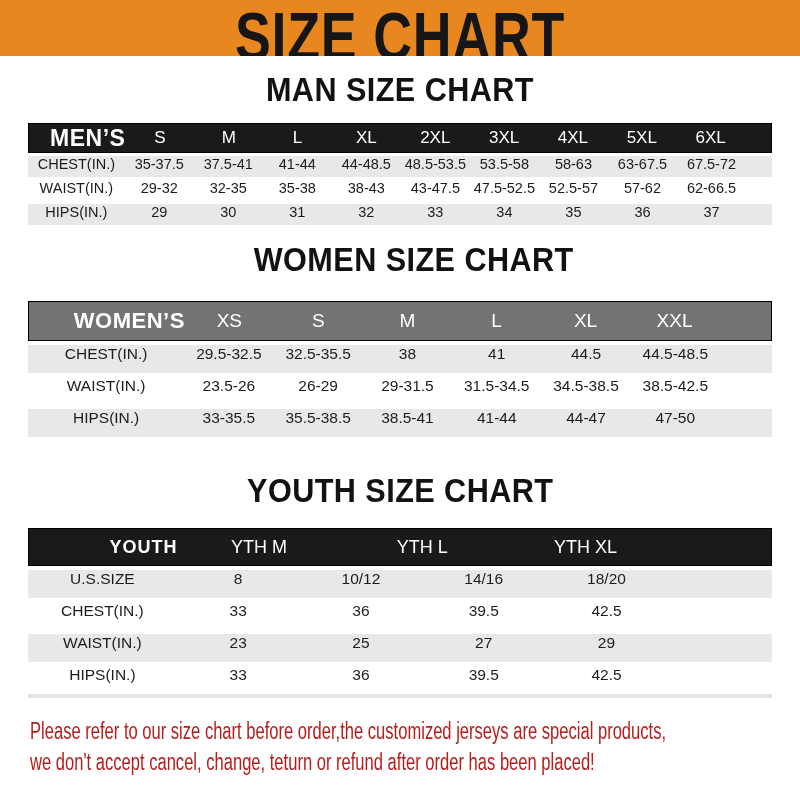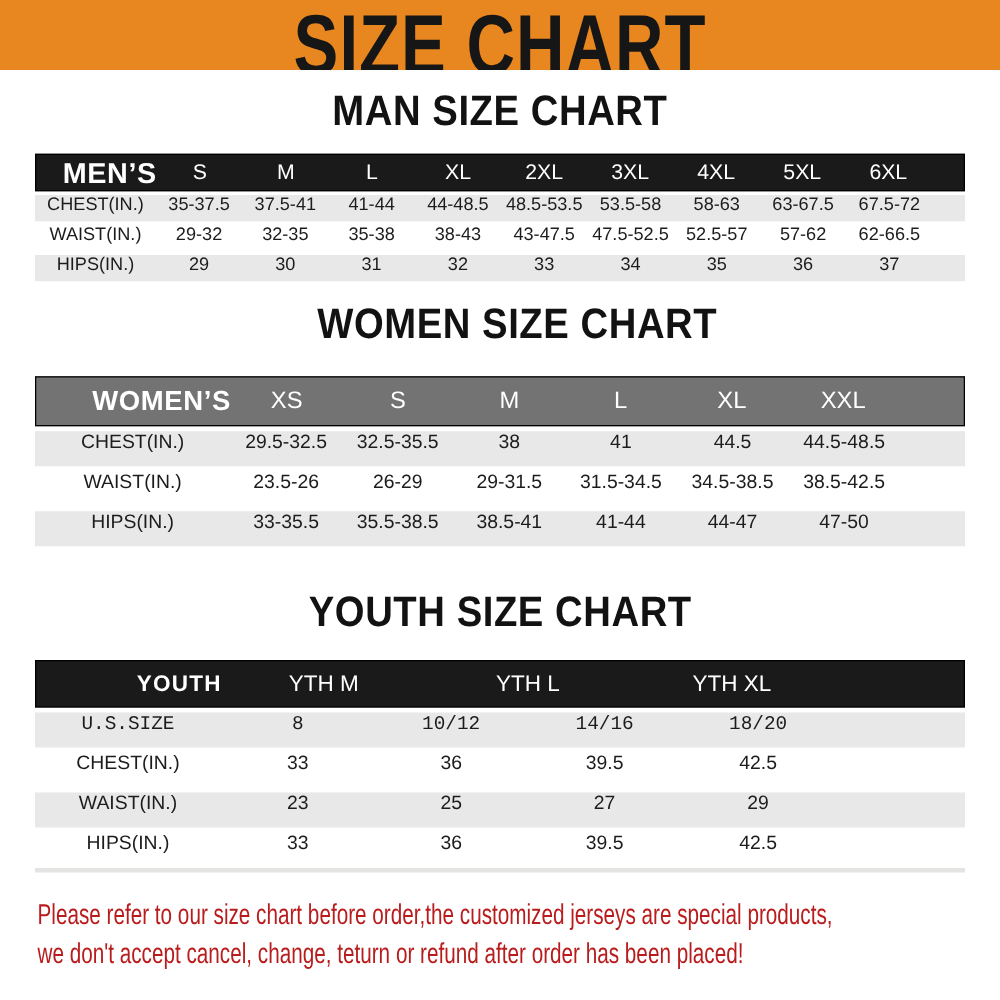--- a/index.html
+++ b/index.html
@@ -186,21 +186,21 @@
   <span class="heading-text">YOUTH SIZE CHART</span>
 </div>
 <div class="size-table youth">
     <div class="thead" style="background: rgb(26, 26, 26);">
       <div class="lab">YOUTH</div>
       <div class="col">YTH M</div>
       <div class="col">YTH L</div>
       <div class="col">YTH XL</div>
       <div class="sp"></div>
     </div>
-    <div class="trow stripe" style="background: rgb(232, 232, 232); font-family: Liberation Mono, monospace;">
+    <div class="trow stripe" style="background: rgb(232, 232, 232);">
       <div class="lab">U.S.SIZE</div>
       <div class="col">8</div>
       <div class="col">10/12</div>
       <div class="col">14/16</div>
       <div class="col">18/20</div>
       <div class="sp"></div>
     </div>
     <div class="trow">
       <div class="lab">CHEST(IN.)</div>
       <div class="col">33</div>

